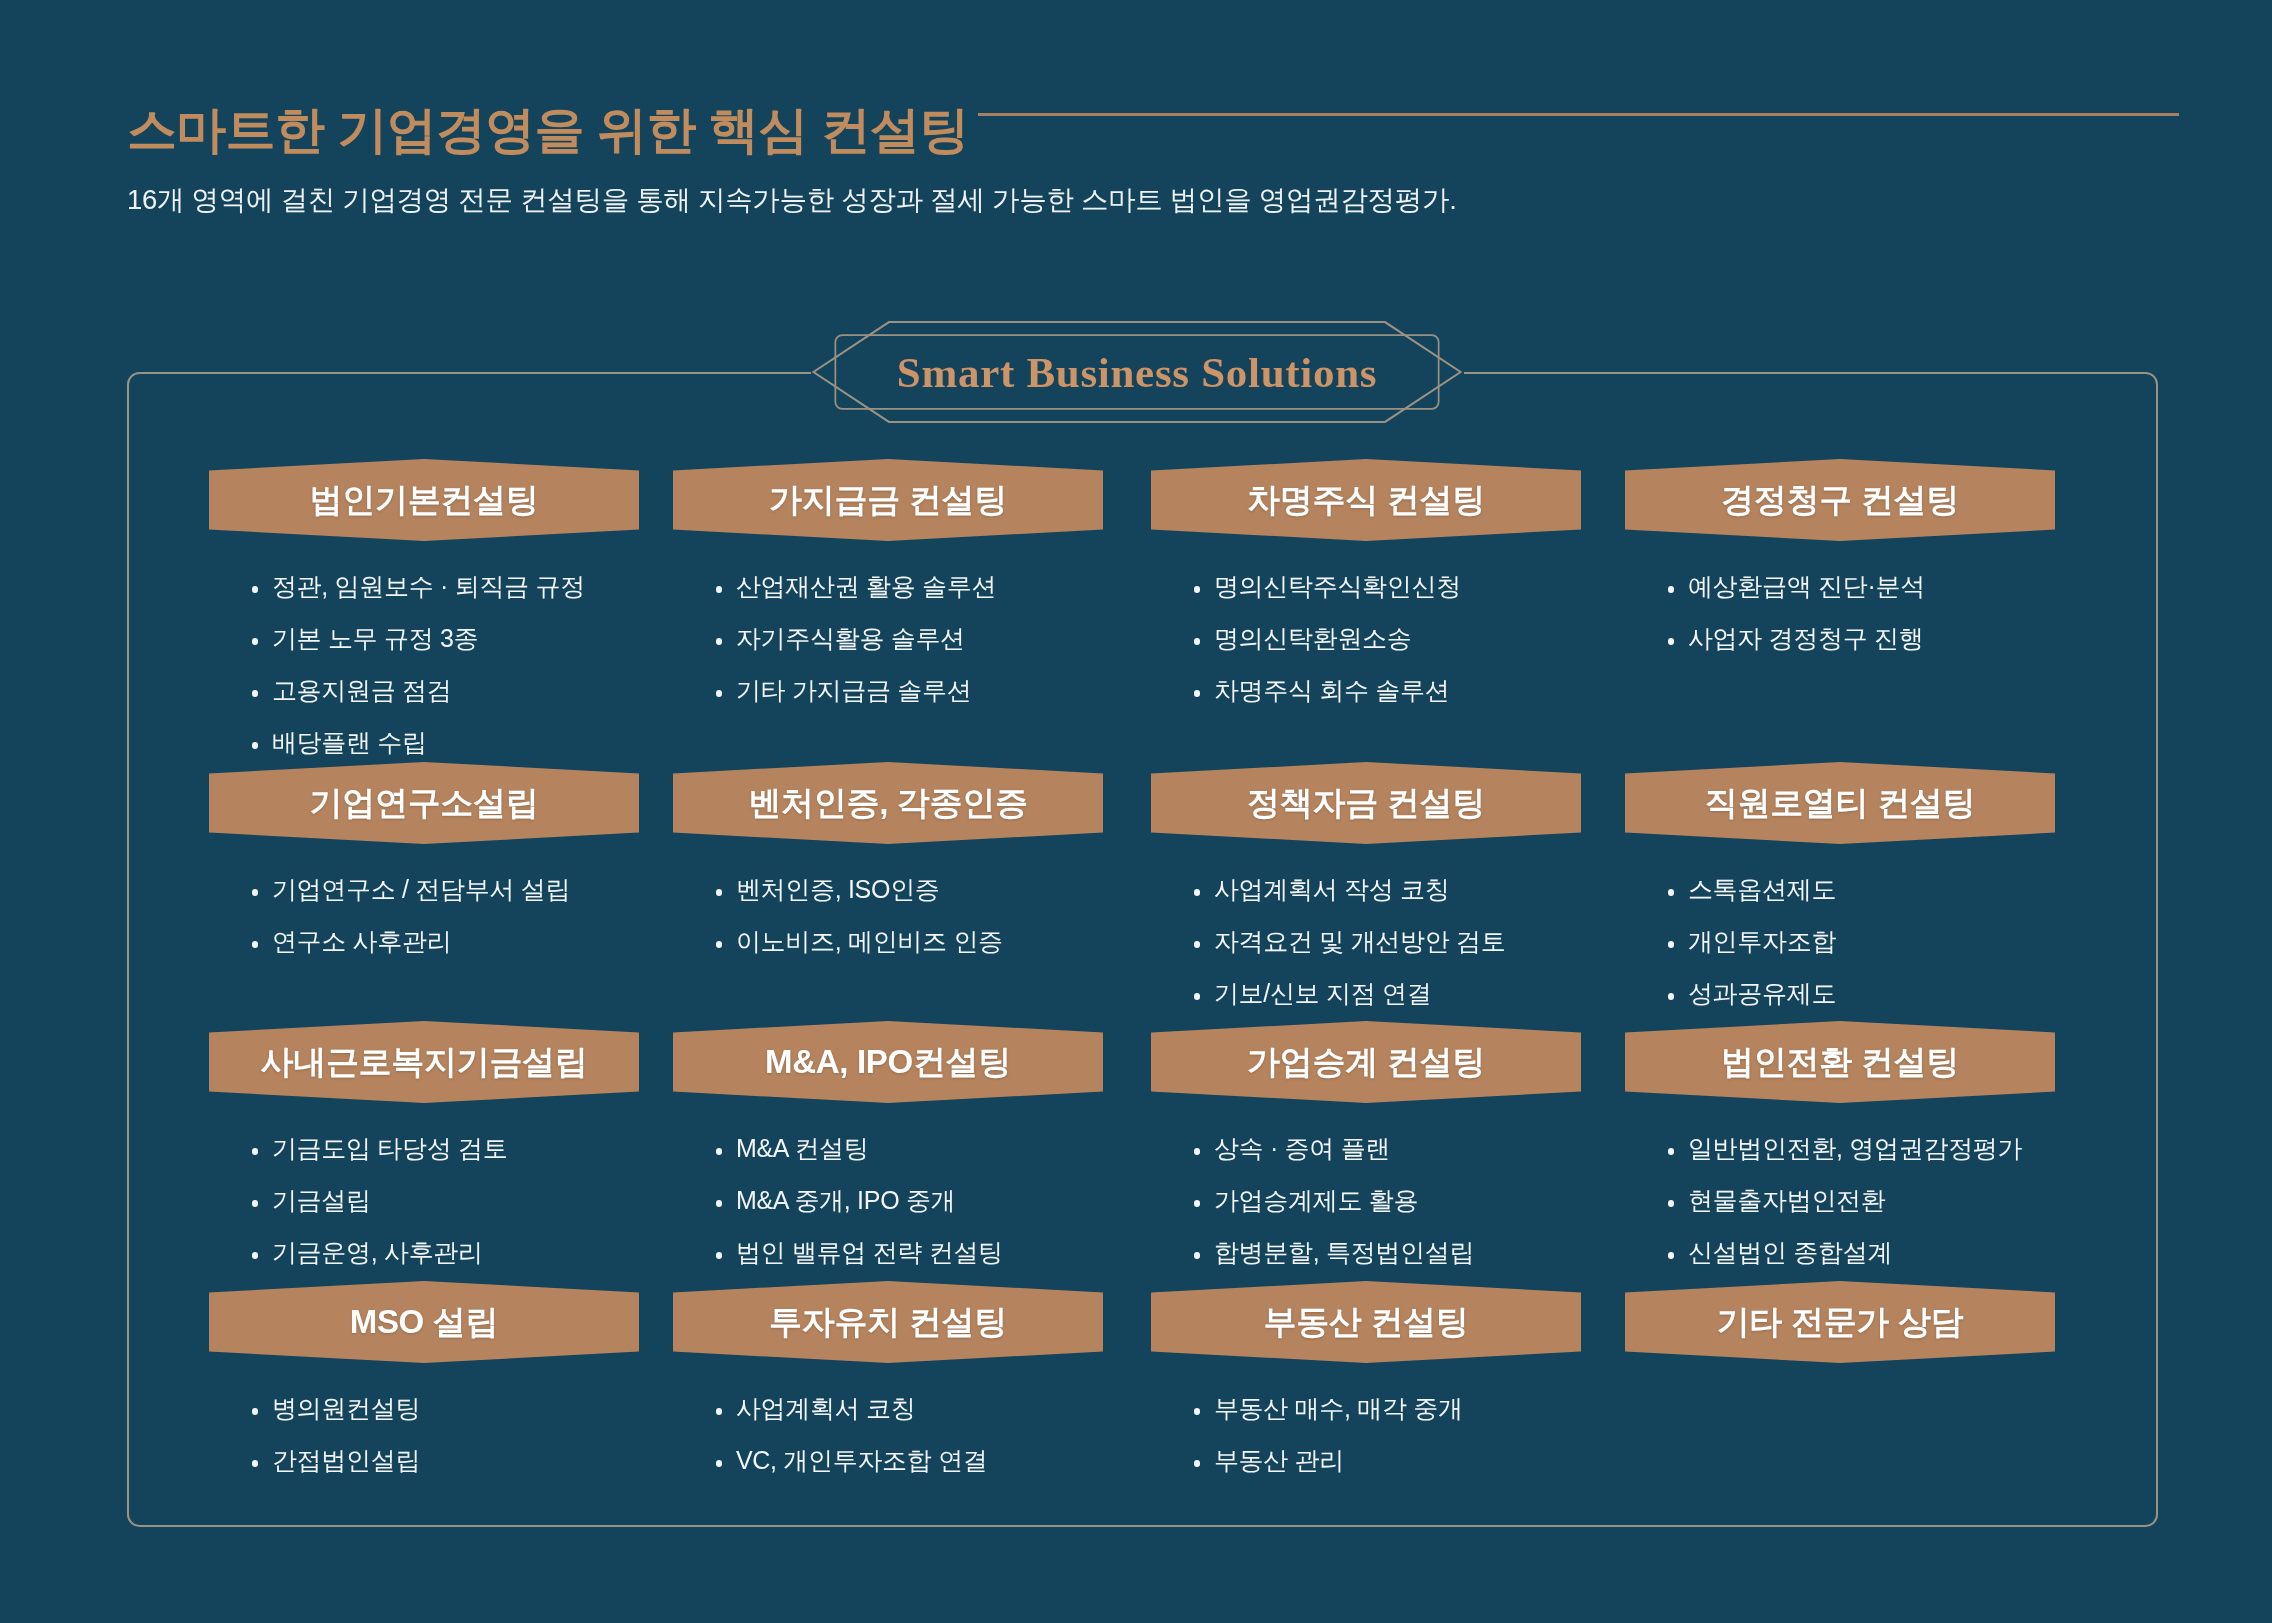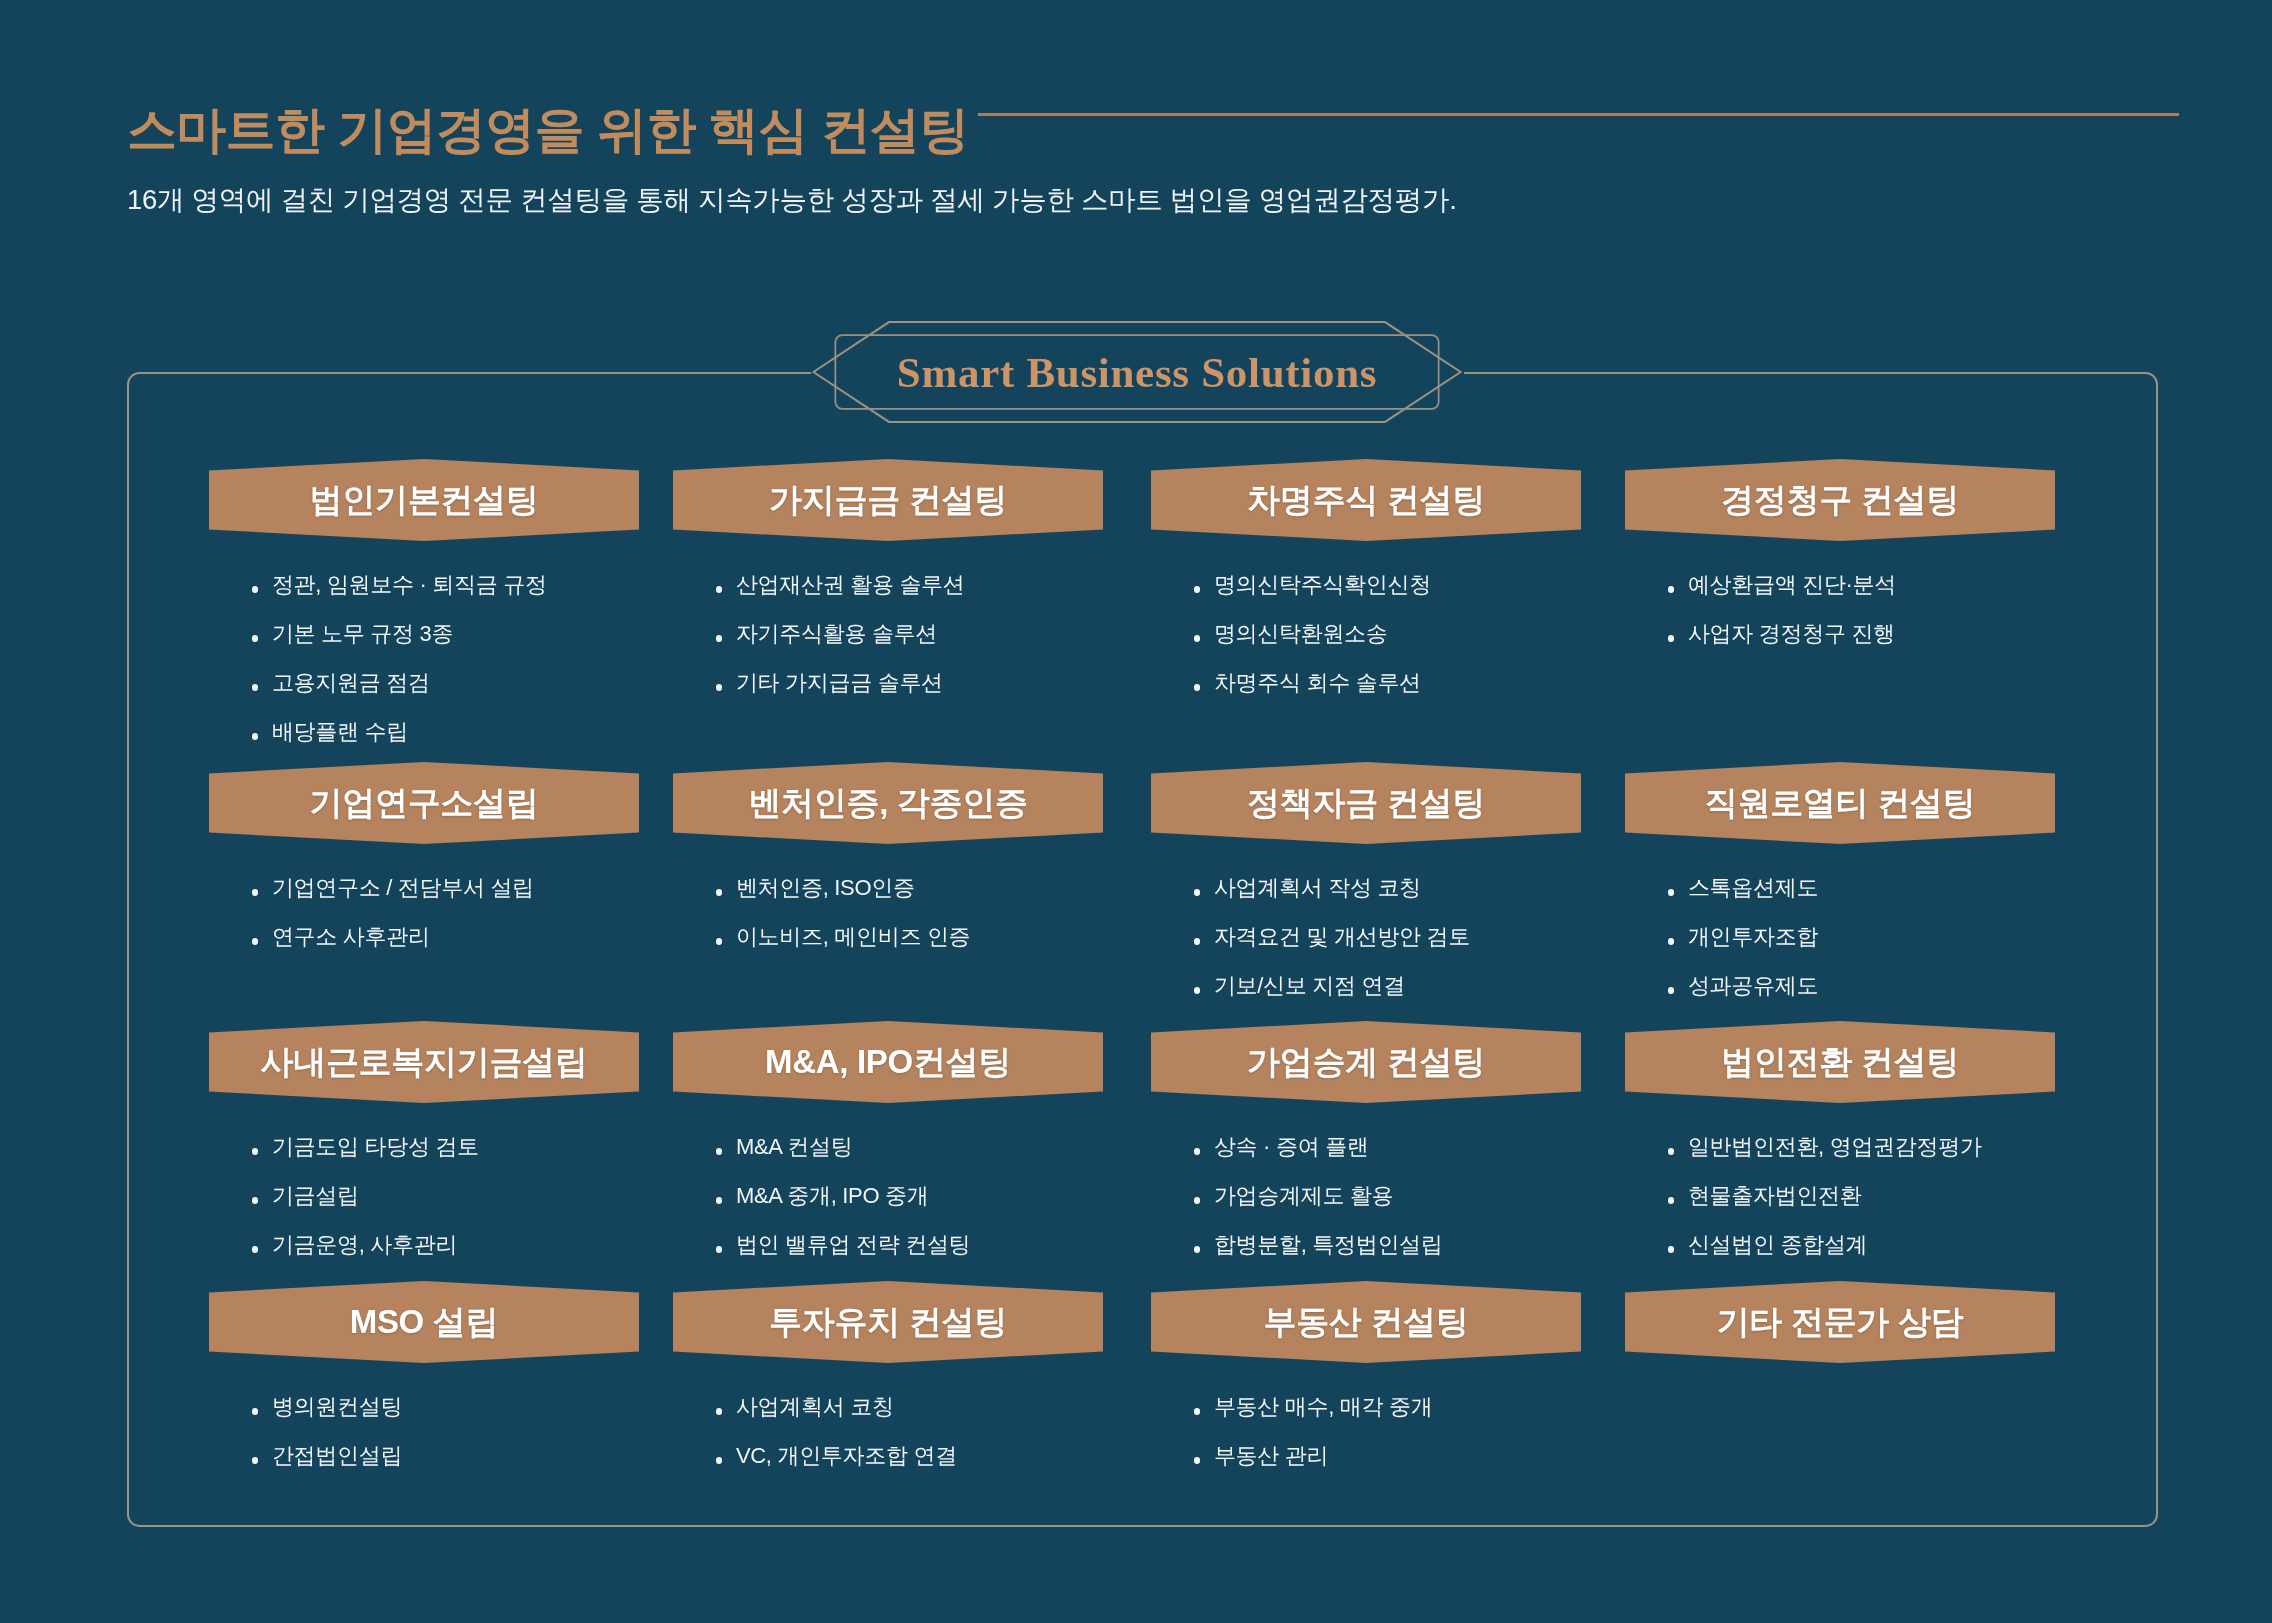--- a/index.html
+++ b/index.html
@@ -166,21 +166,21 @@
     list-style: none;
     margin: 0;
     padding: 0;
     margin-top: 33px;
     margin-left: 43px;
   }
 
   .card-list li {
     display: flex;
     align-items: flex-start;
-    font-size: 22px;
+    font-size: 25px;
     font-weight: 400;
     color: #f2f6f8;
     letter-spacing: -0.3px;
     line-height: 1.0;
     margin-bottom: 27px;
     white-space: nowrap;
   }
 
   .bullet-dot {
     display: inline-block;

